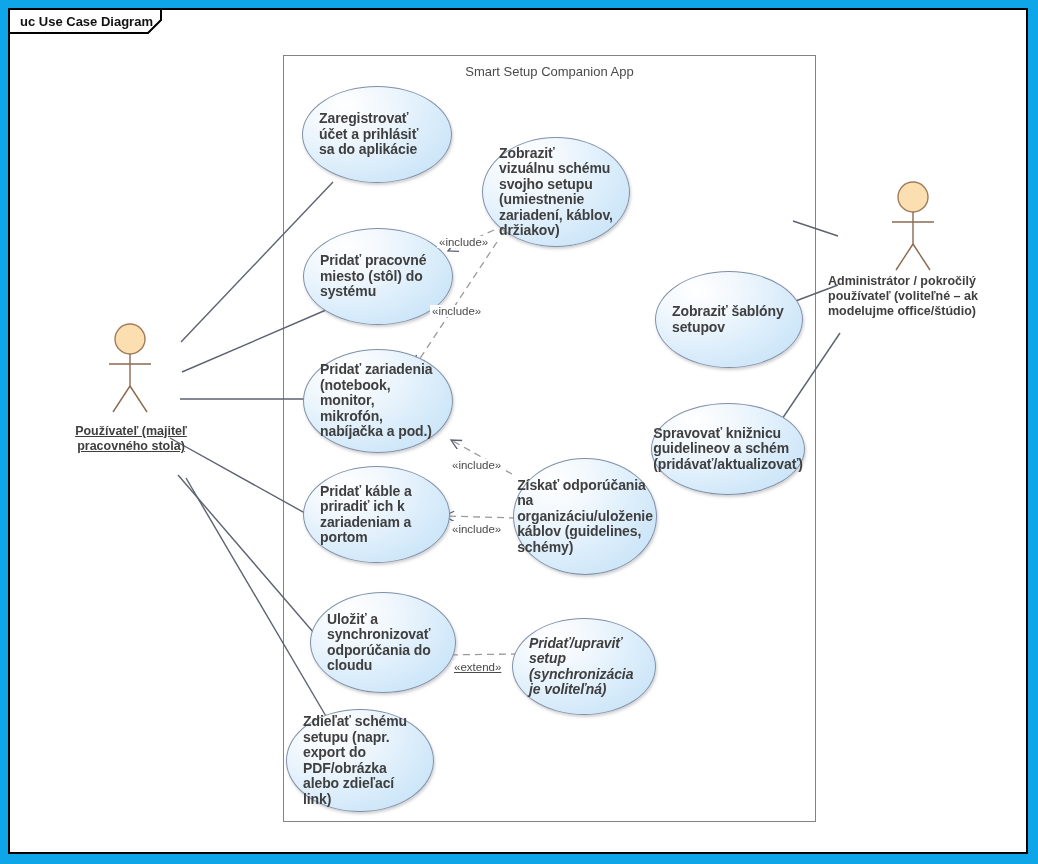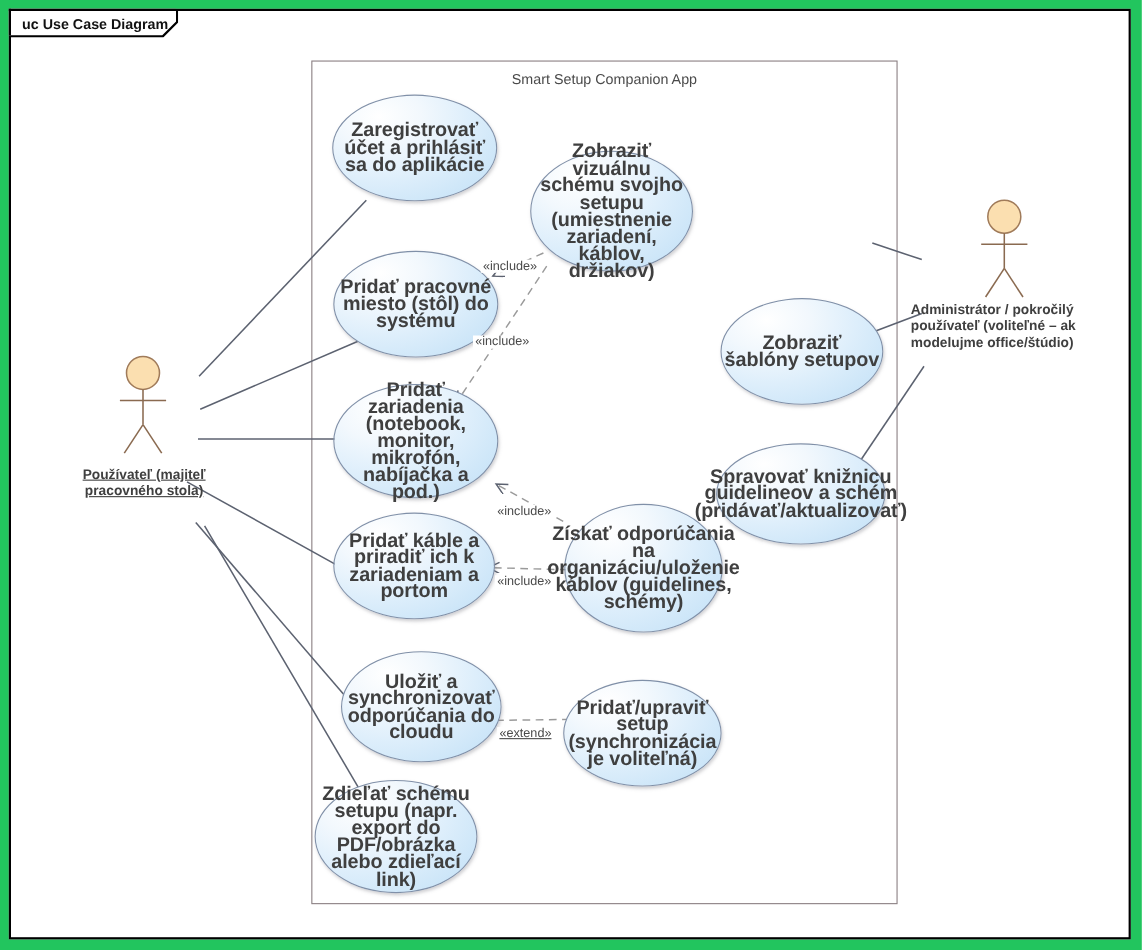--- a/index.html
+++ b/index.html
@@ -1,20 +1,20 @@
 <!DOCTYPE html>
 <html><head>
 <meta charset="utf-8">
 <style>
   html,body{margin:0;padding:0;background:#ffffff;}
   body{
     font-family:"Liberation Sans", sans-serif;
     width:1038px; height:864px; position:relative; overflow:hidden;
   }
-  #canvas{position:relative;width:1038px;height:864px;background:#22c55e;}
+  #canvas{position:relative;width:1038px;height:864px;background:#0ea5e9;}
 
   
   .frame{
     position:absolute; left:8px; top:8px; width:1020px; height:846px;
     border:2px solid #000000; box-sizing:border-box; background:#ffffff;
   }
   .frame-tab{
     position:absolute; left:8px; top:8px; height:24px; width:152px;
     box-sizing:border-box; background:#ffffff;
     border-left:2px solid #000; border-top:2px solid #000;
@@ -41,23 +41,23 @@
 
   
   .uc{
     position:absolute; box-sizing:border-box;
     border:1px solid #8090a8; border-radius:50%;
     background:radial-gradient(ellipse at 28% 20%, #ffffff 0%, #f2f8fd 26%, #ddeefb 55%, #bfdff6 100%);
     box-shadow:1px 2px 3px rgba(120,120,130,0.35);
     display:flex; align-items:center; justify-content:center;
   }
   .uc span{
-    display:block; text-align:center; color:#3f3f3f;
-    font-size:18px; line-height:15.5px; font-weight:bold;
-    padding:0 2px; letter-spacing:-0.1px;
+    display:block; text-align:left; color:#3f3f3f;
+    font-size:14px; line-height:15.5px; font-weight:bold;
+    padding:0 16px; letter-spacing:-0.1px;
   }
 
   
   .actor{position:absolute;}
   .actor svg{display:block;}
   .actor-label{
     position:absolute; text-align:center;
     font-size:12.5px; line-height:15px; font-weight:bold; color:#3f3f3f;
   }
 
@@ -146,21 +146,21 @@
   </div>
 
   <div class="uc" style="left:513px; top:458px; width:144px; height:117px;">
     <span>Získať odporúčania na organizáciu/uloženie káblov (guidelines, schémy)</span>
   </div>
 
   <div class="uc" style="left:310px; top:592px; width:146px; height:101px;">
     <span>Uložiť a synchronizovať odporúčania do cloudu</span>
   </div>
 
-  <div class="uc" style="left:512px; top:618px; width:144px; height:97px;">
+  <div class="uc" style="left:512px; top:618px; width:144px; height:97px;font-style:italic;">
     <span>Pridať/upraviť setup (synchronizácia je voliteľná)</span>
   </div>
 
   <div class="uc" style="left:286px; top:709px; width:148px; height:103px;">
     <span>Zdieľať schému setupu (napr. export do PDF/obrázka alebo zdieľací link)</span>
   </div>
 
   <div class="stereo" style="left:437px; top:236px;">«include»</div>
   <div class="stereo" style="left:430px; top:305px;">«include»</div>
   <div class="stereo" style="left:450px; top:459px;">«include»</div>

